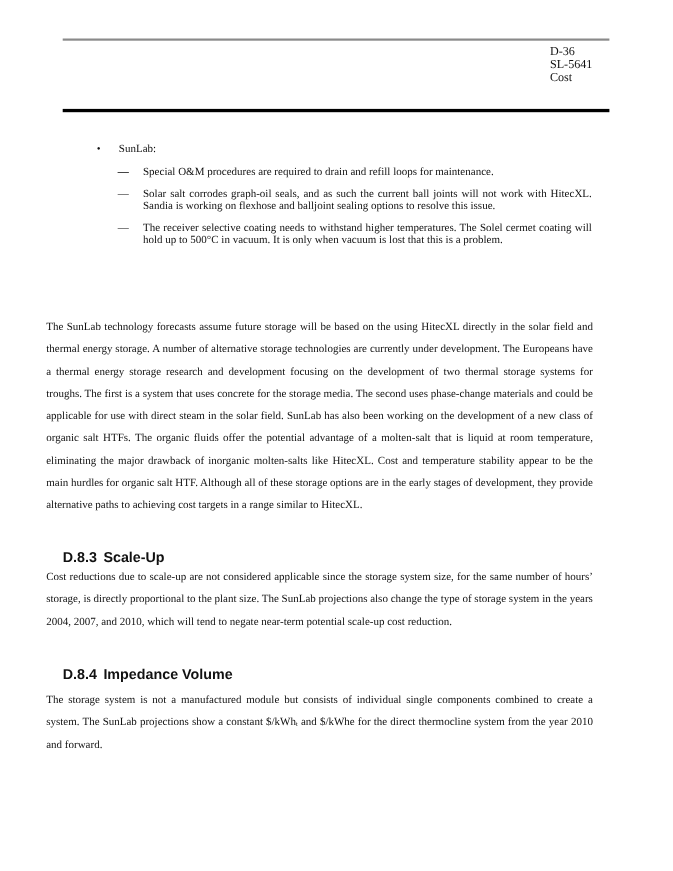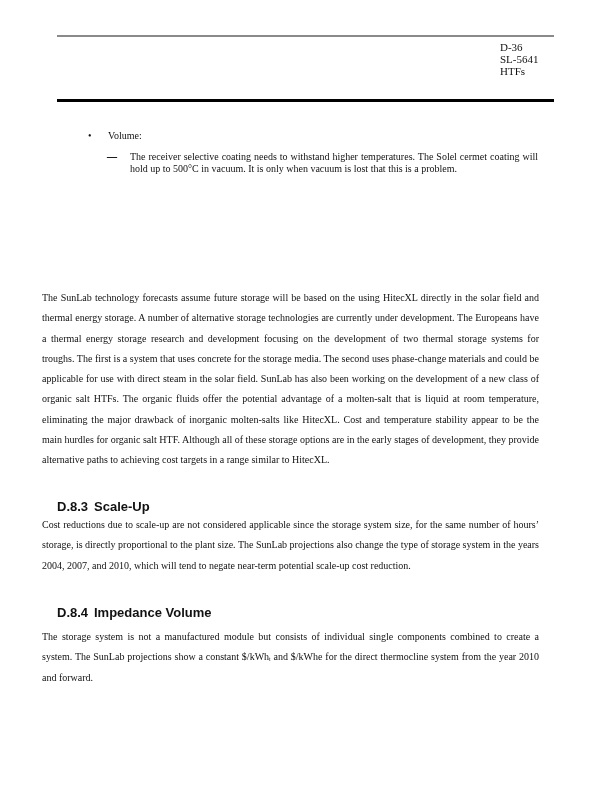--- a/index.html
+++ b/index.html
@@ -20,38 +20,40 @@
     .sec .num { display: inline-block; width: 37px; }
     sub { font-size: 6px; vertical-align: -1px; line-height: 0; }
   </style>
 </head>
 <body>
 
 <div class="rule-top"></div>
 <div class="hdr">
   <div>D-36</div>
   <div>SL-5641</div>
-  <div>HTFs</div>
+  <div>Cost</div>
 </div>
 <div class="rule-bottom"></div>
 
 <div class="risks">
   <div class="risk-head">
     <span class="bullet">•</span>
-    <span>Volume:</span>
+    <span>SunLab:</span>
   </div>
   <div class="risk-list">
     <div class="risk-item">
       <span class="dash">—</span>
     </div>
     <div class="risk-item">
       <span class="dash">—</span>
+      <span>Special O&amp;M procedures are required to drain and refill loops for maintenance.</span>
     </div>
     <div class="risk-item">
       <span class="dash">—</span>
+      <span>Solar salt corrodes graph-oil seals, and as such the current ball joints will not work with HitecXL. Sandia is working on flexhose and balljoint sealing options to resolve this issue.</span>
     </div>
     <div class="risk-item">
       <span class="dash">—</span>
       <span>The receiver selective coating needs to withstand higher temperatures. The Solel cermet coating will hold up to 500°C in vacuum. It is only when vacuum is lost that this is a problem.</span>
     </div>
   </div>
 </div>
 
 <div class="para" style="top:288px;">The SunLab technology forecasts assume future storage will be based on the using HitecXL directly in the solar field and thermal energy storage. A number of alternative storage technologies are currently under development. The Europeans have a thermal energy storage research and development focusing on the development of two thermal storage systems for troughs. The first is a system that uses concrete for the storage media. The second uses phase-change materials and could be applicable for use with direct steam in the solar field. SunLab has also been working on the development of a new class of organic salt HTFs. The organic fluids offer the potential advantage of a molten-salt that is liquid at room temperature, eliminating the major drawback of inorganic molten-salts like HitecXL. Cost and temperature stability appear to be the main hurdles for organic salt HTF. Although all of these storage options are in the early stages of development, they provide alternative paths to achieving cost targets in a range similar to HitecXL.</div>
 

